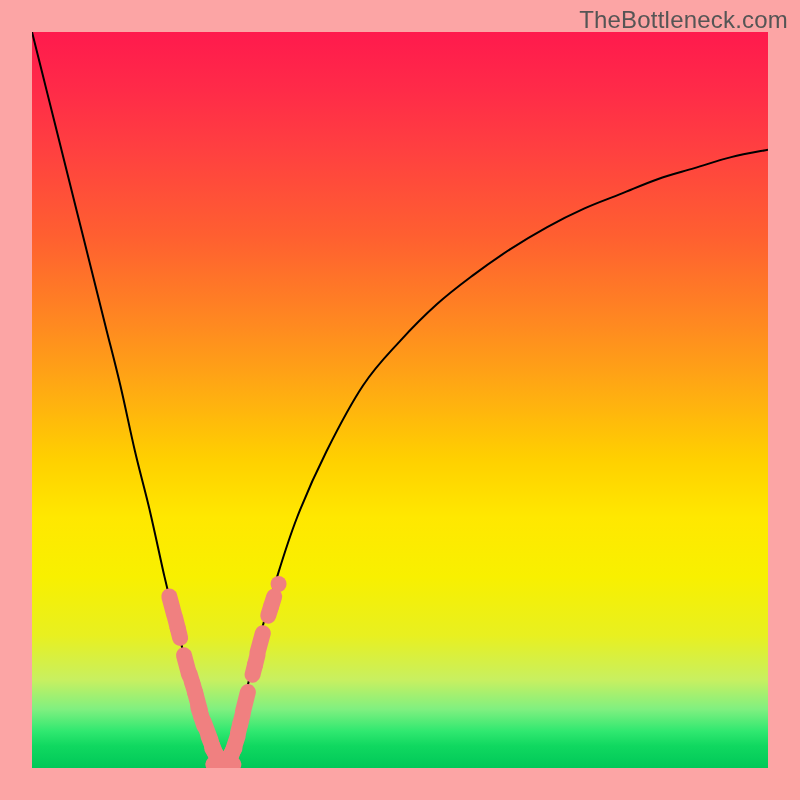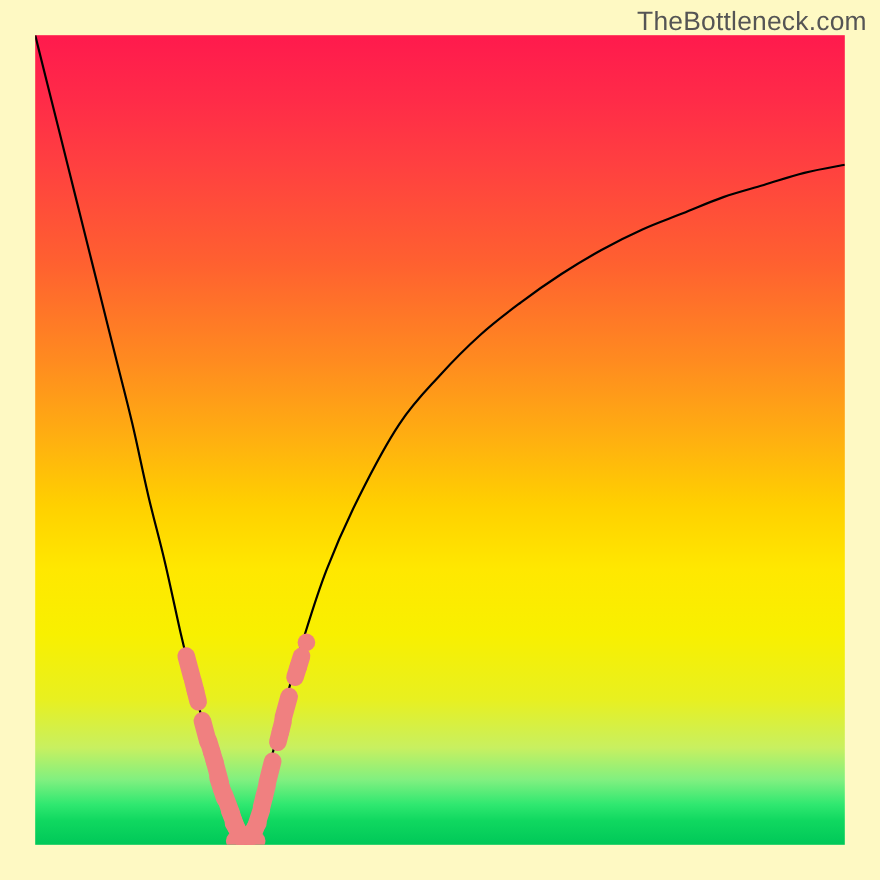--- a/index.html
+++ b/index.html
@@ -10,21 +10,21 @@
     overflow: hidden;
     background: #000;
     font-family: Arial, Helvetica, sans-serif;
   }
   .frame {
     position: absolute;
     left: 0;
     top: 0;
     width: 800px;
     height: 800px;
-    background: #fef9c3;
+    background: #fca5a5;
   }
   .plot-area {
     position: absolute;
     left: 32px;
     top: 32px;
     width: 736px;
     height: 736px;
     
     background: linear-gradient(
       to bottom,

